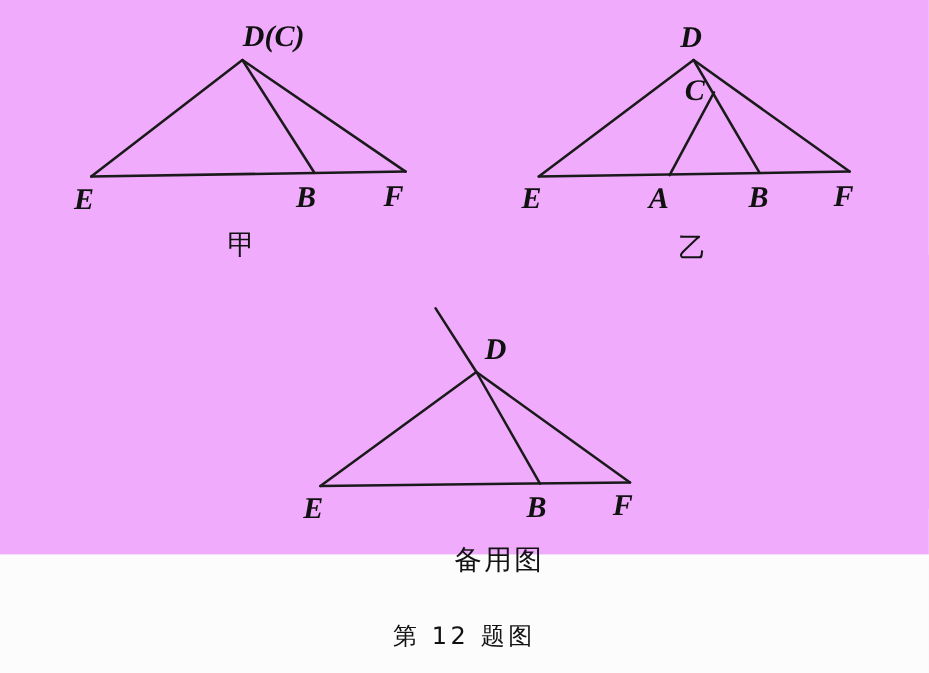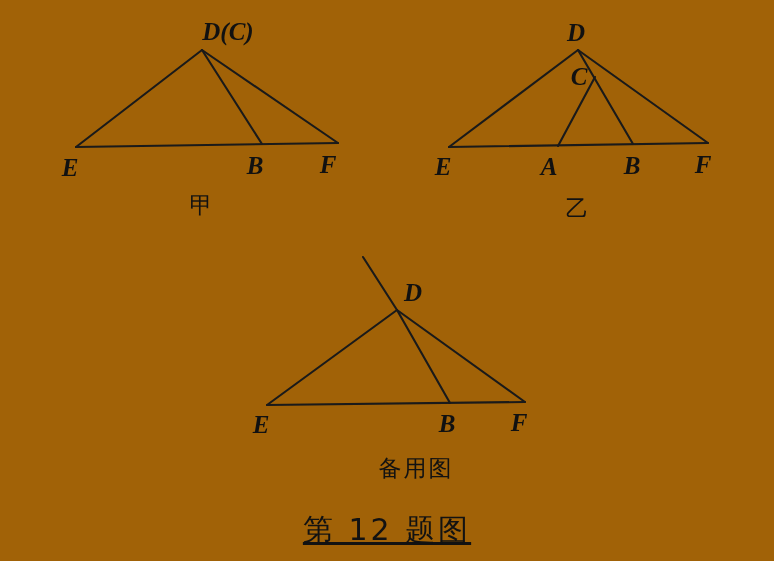--- a/index.html
+++ b/index.html
@@ -14,22 +14,22 @@
     position: relative;
     overflow: hidden;
     font-family: "Liberation Serif", "DejaVu Serif", serif;
     background: #fcfcfc;
   }
   #figure-root {
     position: absolute;
     left: 0;
     top: 0;
     width: 774px;
-    height: 561px;
-    background: #a16207;
+    height: 462px;
+    background: #f0abfc;
   }
   svg.figure-canvas {
     position: absolute;
     left: 0;
     top: 0;
     width: 774px;
     height: 561px;
     display: block;
   }
   .stroke {
@@ -59,23 +59,22 @@
     font-family: "DejaVu Sans", "Liberation Sans", sans-serif;
     font-size: 23px;
     color: #121212;
     white-space: nowrap;
     line-height: 1;
     transform: translate(-50%, -50%);
     letter-spacing: 2px;
     user-select: none;
   }
   .cjk.caption-main {
-    font-size: 30px;
+    font-size: 20px;
     letter-spacing: 3px;
-    text-decoration: underline;
   }
 </style>
 </head>
 <body>
 
 <div id="figure-root">
 
   <svg class="figure-canvas" id="figure-canvas" viewBox="0 0 774 561">
       <g>
         <line x1="202" y1="50" x2="76" y2="147" class="stroke"></line>

